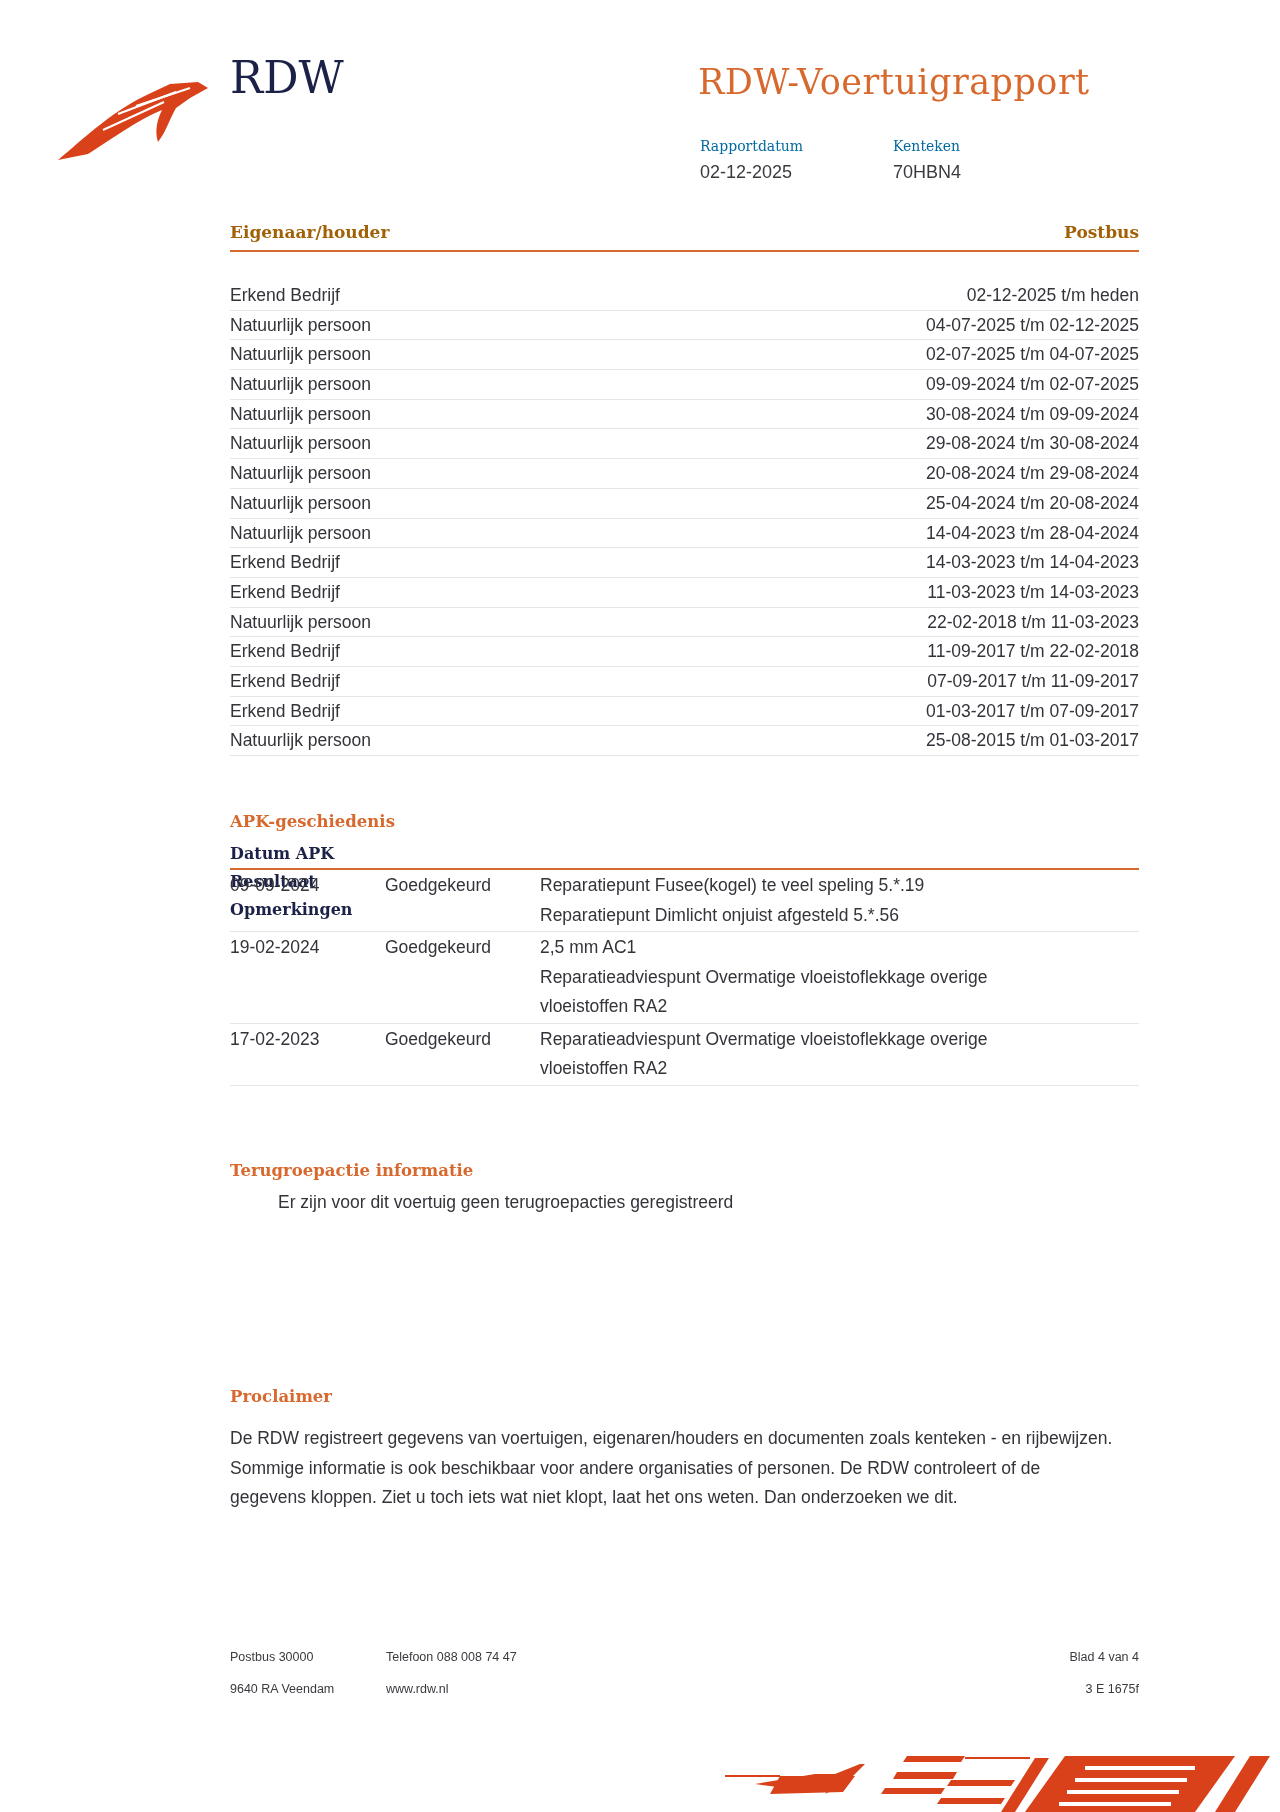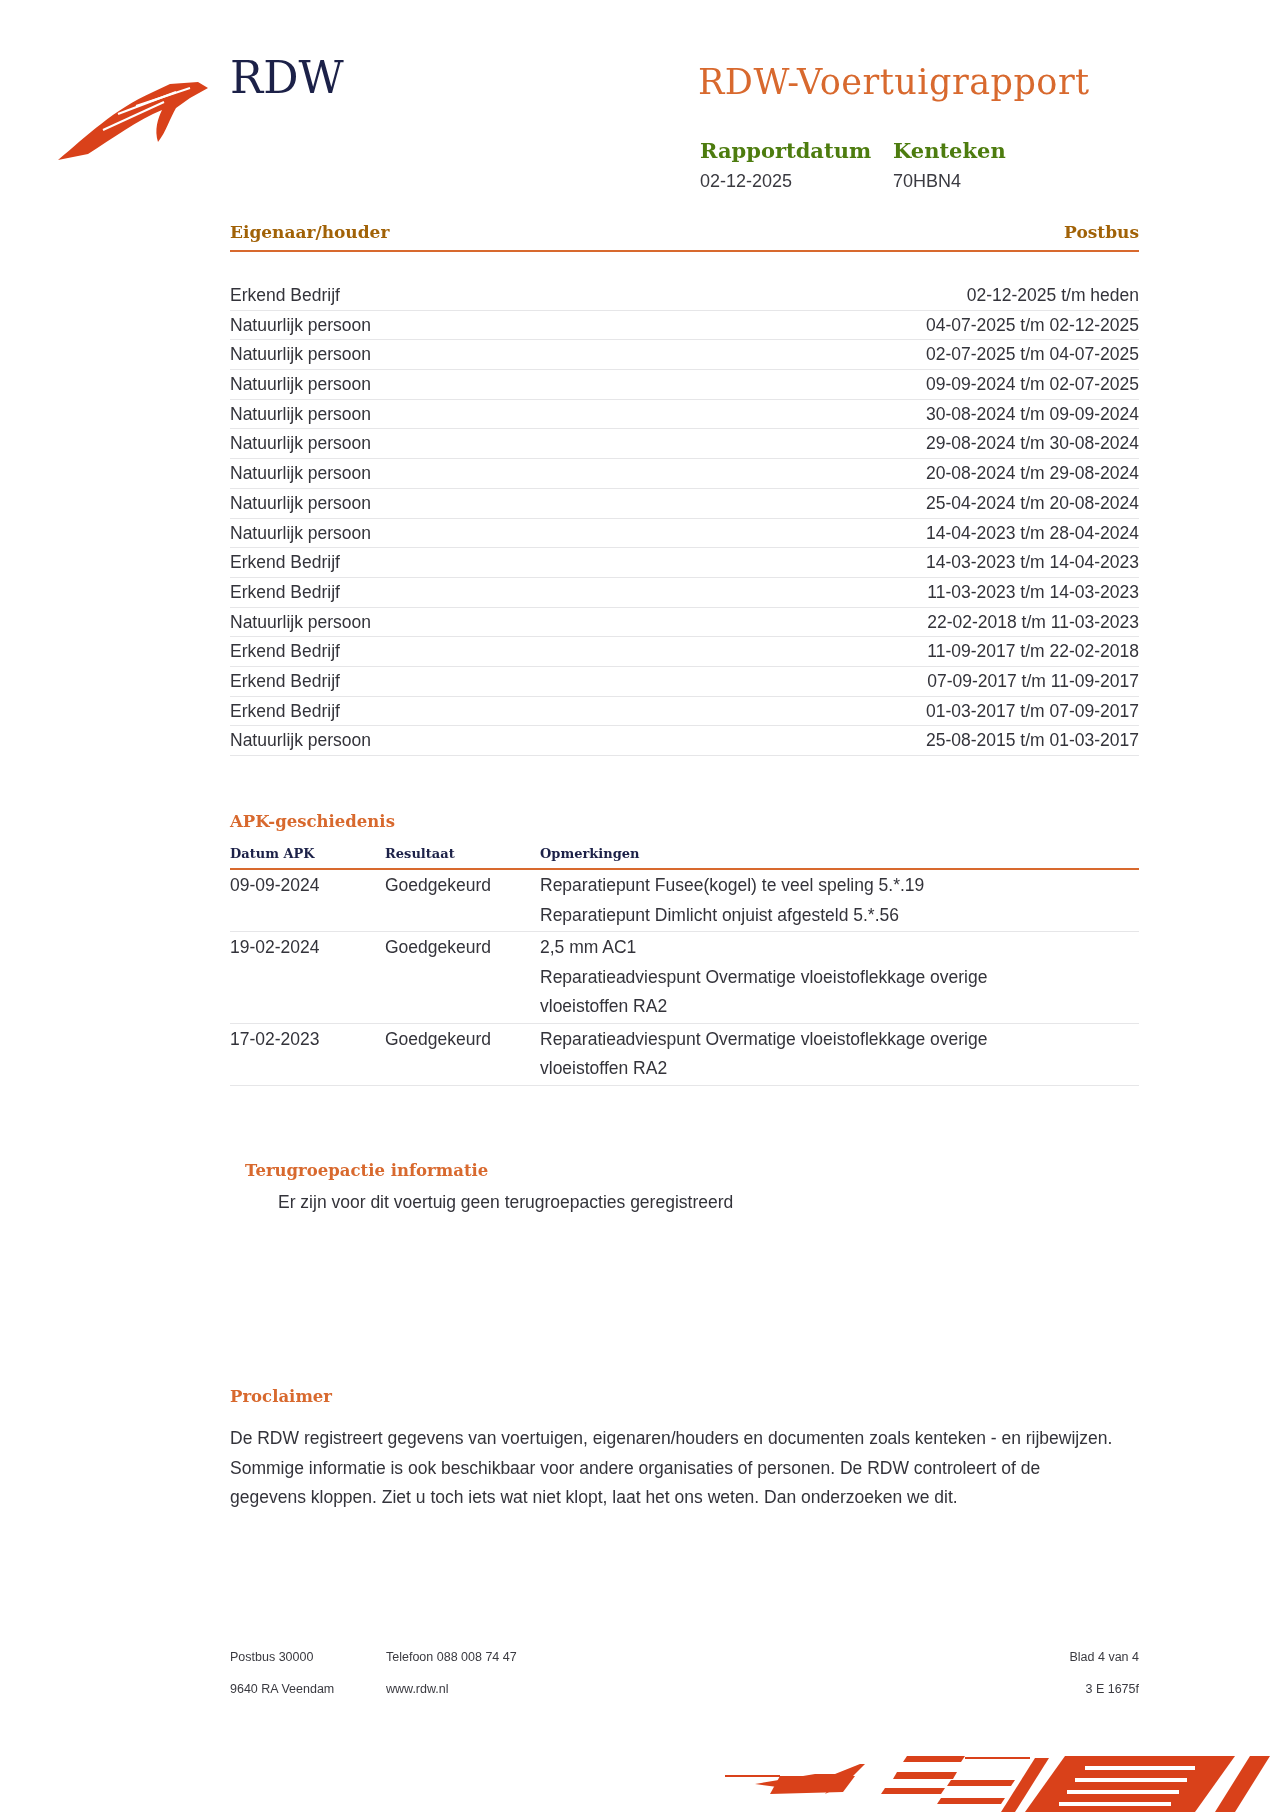--- a/index.html
+++ b/index.html
@@ -4,45 +4,45 @@
   <style>
     * { box-sizing: border-box; margin: 0; padding: 0; }
     html, body { width: 1280px; height: 1812px; background: #ffffff; overflow: hidden; }
     body { position: relative; font-family: "Liberation Sans", sans-serif; color: #2b2b33; }
 
     
     .logo-mark { position: absolute; left: 58px; top: 80px; width: 150px; height: 82px; }
     .logo-text { position: absolute; left: 230px; top: 52px; font-family: "DejaVu Serif", serif; font-size: 44px; color: #1c2148; letter-spacing: 0px; }
     .report-title { position: absolute; left: 698px; top: 62px; font-family: "DejaVu Serif", serif; font-size: 35px; color: #d8692e; letter-spacing: 0.5px; }
     .meta { position: absolute; top: 138px; }
-    .meta .lbl { font-family: "DejaVu Serif", serif; font-weight: bold; font-size: 21px; color: #4d7c0f; }
+    .meta .lbl { font-family: "DejaVu Serif", serif; font-weight: normal; font-size: 14px; color: #0369a1; }
     .meta .val { margin-top: 8px; font-size: 18px; color: #3a3a40; }
     .meta-date { left: 700px; }
     .meta-plate { left: 893px; }
 
     
     .col { position: absolute; left: 230px; width: 909px; }
 
     .owners-head { top: 222px; display: flex; justify-content: space-between; font-family: "DejaVu Serif", serif; font-weight: bold; font-size: 17px; color: #a16207; padding-bottom: 8px; border-bottom: 2px solid #d8692e; }
     .owners-list { top: 281px; }
     .owner-row { display: flex; justify-content: space-between; height: 29.7px; line-height: 28px; font-size: 17.5px; color: #33333a; border-bottom: 1.5px solid #e6e6e8; }
     .owner-row:last-child { border-bottom: 1.5px solid #e6e6e8; }
 
     .section-title { font-family: "DejaVu Serif", serif; font-weight: bold; font-size: 16.5px; color: #d8692e; }
 
     .apk-title { top: 812px; }
     .apk-table { top: 840px; }
-    .apk-head { display: flex; font-family: "DejaVu Serif", serif; font-weight: bold; font-size: 13px; color: #1c2148; height: 30px; line-height: 28px; border-bottom: 2px solid #d8692e; }
+    .apk-head { display: flex; font-family: "DejaVu Serif", serif; font-weight: bold; font-size: 16px; color: #1c2148; height: 30px; line-height: 28px; border-bottom: 2px solid #d8692e; flex-direction: column; }
     .apk-row { display: flex; border-bottom: 1.5px solid #e6e6e8; padding-top: 1px; padding-bottom: 1px; }
     .c-date { width: 155px; }
     .c-res { width: 155px; }
     .c-rem { flex: 1; }
     .apk-row .c-date, .apk-row .c-res, .apk-row .rem-line { font-size: 17.5px; line-height: 29.5px; color: #33333a; }
 
-    .recall-title { top: 1161px; margin-left: 15px; }
+    .recall-title { top: 1161px; }
     .recall-text { top: 1192px; font-size: 17.5px; color: #33333a; margin-left: 48px; }
 
     .proc-title { top: 1387px; }
     .proc-text { top: 1424px; font-size: 17.5px; line-height: 29.5px; color: #33333a; width: 890px; }
 
     .footer { position: absolute; top: 1641px; font-size: 12.5px; color: #3a3a40; line-height: 32px; }
     .f1 { left: 230px; }
     .f2 { left: 386px; }
     .f3 { right: 141px; text-align: right; }
 

